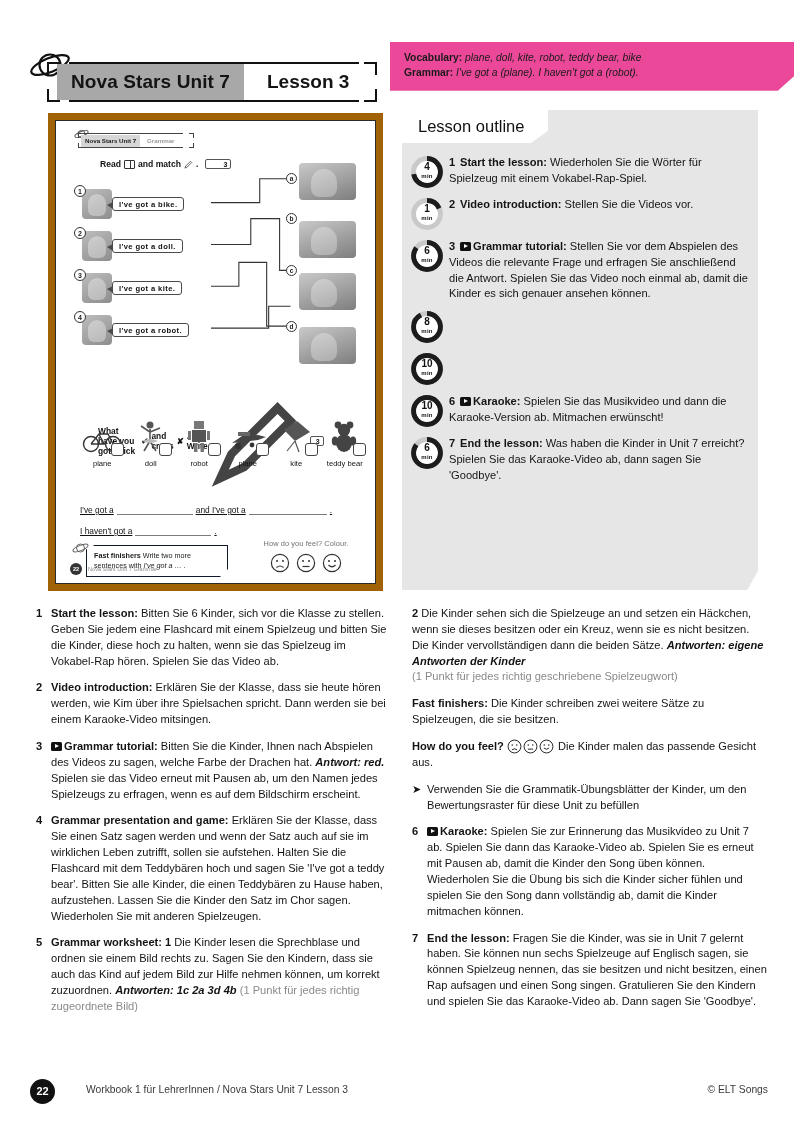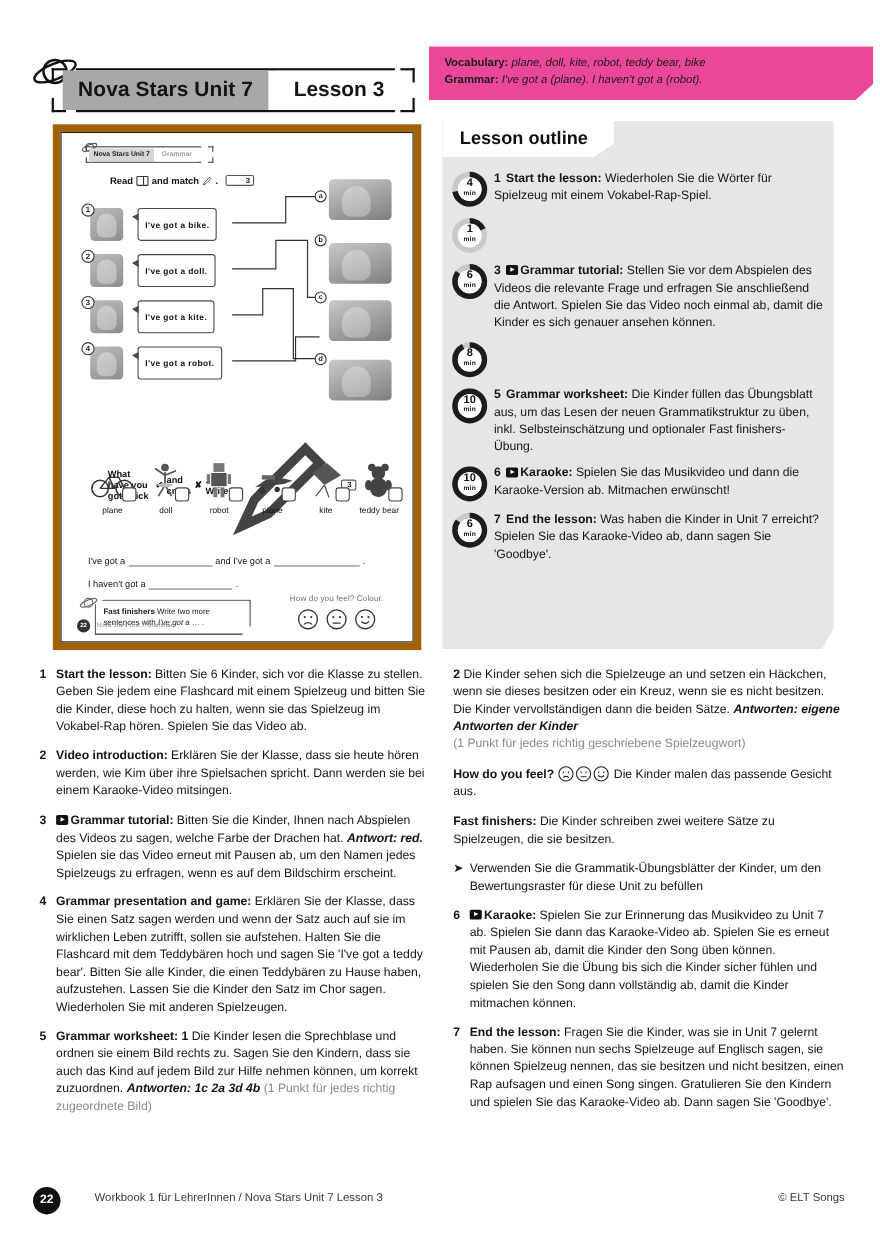--- a/index.html
+++ b/index.html
@@ -130,21 +130,21 @@
   .ws-face {
     width: 30px; height: 30px; border-radius: 4px;
     background: linear-gradient(150deg,#bdbdbd,#8d8d8d);
     position: relative; overflow:hidden;
   }
   .ws-face:after {
     content:""; position:absolute; left:6px; top:5px; width:18px; height:22px;
     border-radius: 9px 9px 6px 6px; background: rgba(255,255,255,.35);
   }
   .ws-bubble {
-    margin-left: 13px; height: 30px; padding: 0 6px;
+    margin-left: 0; height: 14px; padding: 0 6px;
     background:#fff; border:1px solid #4a4a4a; border-radius: 3px;
     display:flex; align-items:center; font-size:7.6px; font-weight:600; color:#111;
     position:relative; white-space: nowrap; letter-spacing: .4px;
   }
   .ws-bubble:before {
     content:""; position:absolute; left:-6px; top:4px;
     border-top: 3px solid transparent; border-bottom: 4px solid transparent;
     border-right: 6px solid #4a4a4a;
   }
   .ws-photo {
@@ -168,21 +168,21 @@
   }
   .toy-strip { position:absolute; left: 22px; top: 292px; width: 292px; display:flex; }
   .toy-cell { width: 48.5px; text-align:center; position:relative; }
   .toy-art { height: 40px; display:flex; align-items:flex-end; justify-content:center; }
   .toy-box {
     position:absolute; right: 3px; top: 30px;
     width: 13px; height: 13px; border:1.2px solid #444; border-radius: 3px; background:#fff;
   }
   .toy-label { font-size:7.6px; color:#111; margin-top: 6px; line-height:1.25; }
   .ws-lines { position:absolute; left: 24px; top: 384px; width: 280px; font-size:8.4px; color:#111; }
-  .ws-lines .ln { margin-bottom: 11px; display:flex; align-items:flex-end; gap:3px; white-space:nowrap; }
+  .ws-lines .ln { margin-bottom: 11px; display:flex; align-items:flex-end; gap:3px; white-space:nowrap;text-decoration:underline; }
   .blank { display:inline-block; border-bottom: 1px solid #7c7c7c; height: 9px; }
   .ff-bubble {
     position:absolute; left: 30px; top: 424px; width: 142px;
     padding: 5px 7px 6px 7px; font-size:7.2px; line-height:1.35;
     background:#fff; border:1px solid #0f172a;
     clip-path: polygon(0 14%, 6% 0, 100% 0, 100% 74%, 94% 100%, 0 100%);
   }
   .ff-bubble b { font-weight:bold; }
   .ff-bubble i { font-style: italic; }
   .ff-planet { position:absolute; left: 16px; top: 420px; width: 17px; height: 14px; }
@@ -200,21 +200,21 @@
   .outline-panel {
     position: absolute; left: 402px; top: 110px;
     width: 356px; height: 480px;
     background: #e6e6e6;
     clip-path: polygon(0 0, 100% 0, 100% 96%, 97% 100%, 0 100%);
   }
   .outline-tab {
     position: absolute; left: 0; top: 0;
     background: #ffffff; height: 33px; padding: 0 24px 0 16px;
     display:flex; align-items:center;
-    font-size: 16.5px; font-weight: bold; color:#111;
+    font-size: 16.5px; font-weight: normal; color:#111;
     clip-path: polygon(0 0, 100% 0, 100% 62%, 88% 100%, 0 100%);
   }
   .outline-list { position:absolute; left: 8px; top: 44px; right: 10px; }
   .ol-item { display:flex; margin-bottom: 7px; }
   .timer {
     width: 34px; height: 34px; flex: 0 0 34px; position: relative; margin-right: 5px; margin-top: 1px;
   }
   .timer svg { position:absolute; left:0; top:0; }
   .timer .tnum {
     position:absolute; left:0; right:0; top: 7px;
@@ -532,20 +532,21 @@
       <div class="ol-item">
         <div class="timer">
           <svg width="34" height="34" viewBox="0 0 34 34">
             <circle cx="17" cy="17" r="13.4" fill="#fff" stroke="#c9c9c9" stroke-width="5"></circle>
             <circle cx="17" cy="17" r="13.4" fill="none" stroke="#1c1c1c" stroke-width="5" stroke-dasharray="15.16 69.04" transform="rotate(-90 17 17)" stroke-linecap="butt"></circle>
             <circle cx="17" cy="17" r="10.6" fill="#fff"></circle>
           </svg>
           <div class="tnum">1</div>
           <div class="tmin">min</div>
         </div>
+        <div class="ol-body"><span class="ol-idx">2</span><span class="ol-title">Video introduction:</span><span> Stellen Sie die Videos vor.</span></div>
       </div>
       <div class="ol-item">
         <div class="timer">
           <svg width="34" height="34" viewBox="0 0 34 34">
             <circle cx="17" cy="17" r="13.4" fill="#fff" stroke="#c9c9c9" stroke-width="5"></circle>
             <circle cx="17" cy="17" r="13.4" fill="none" stroke="#1c1c1c" stroke-width="5" stroke-dasharray="71.57 12.63" transform="rotate(-90 17 17)" stroke-linecap="butt"></circle>
             <circle cx="17" cy="17" r="10.6" fill="#fff"></circle>
           </svg>
           <div class="tnum">6</div>
           <div class="tmin">min</div>
@@ -566,21 +567,20 @@
       <div class="ol-item">
         <div class="timer">
           <svg width="34" height="34" viewBox="0 0 34 34">
             <circle cx="17" cy="17" r="13.4" fill="#fff" stroke="#c9c9c9" stroke-width="5"></circle>
             <circle cx="17" cy="17" r="13.4" fill="none" stroke="#1c1c1c" stroke-width="5" stroke-dasharray="84.19 0.00" transform="rotate(-90 17 17)" stroke-linecap="butt"></circle>
             <circle cx="17" cy="17" r="10.6" fill="#fff"></circle>
           </svg>
           <div class="tnum">10</div>
           <div class="tmin">min</div>
         </div>
-        <div class="ol-body"><span class="ol-idx">5</span><span class="ol-title">Grammar worksheet:</span><span> Die Kinder füllen das Übungsblatt aus, um das Lesen der neuen Grammatikstruktur zu üben, inkl. Selbsteinschätzung und optionaler Fast finishers-Übung.</span></div>
       </div>
       <div class="ol-item">
         <div class="timer">
           <svg width="34" height="34" viewBox="0 0 34 34">
             <circle cx="17" cy="17" r="13.4" fill="#fff" stroke="#c9c9c9" stroke-width="5"></circle>
             <circle cx="17" cy="17" r="13.4" fill="none" stroke="#1c1c1c" stroke-width="5" stroke-dasharray="84.19 0.00" transform="rotate(-90 17 17)" stroke-linecap="butt"></circle>
             <circle cx="17" cy="17" r="10.6" fill="#fff"></circle>
           </svg>
           <div class="tnum">10</div>
           <div class="tmin">min</div>
@@ -621,42 +621,42 @@
         <div class="ptxt"><b>Grammar presentation and game:</b><span> Erklären Sie der Klasse, dass Sie einen Satz sagen werden und wenn der Satz auch auf sie im wirklichen Leben zutrifft, sollen sie aufstehen. Halten Sie die Flashcard mit dem Teddybären hoch und sagen Sie 'I've got a teddy bear'. Bitten Sie alle Kinder, die einen Teddybären zu Hause haben, aufzustehen. Lassen Sie die Kinder den Satz im Chor sagen. Wiederholen Sie mit anderen Spielzeugen.</span></div>
       </div>
       <div class="para">
         <div class="pnum">5</div>
         <div class="ptxt"><b>Grammar worksheet:</b> <b>1</b><span> Die Kinder lesen die Sprechblase und ordnen sie einem Bild rechts zu. Sagen Sie den Kindern, dass sie auch das Kind auf jedem Bild zur Hilfe nehmen können, um korrekt zuzuordnen.  </span><span class="bi">Antworten: 1c 2a 3d 4b</span><span class="muted"> (1 Punkt für jedes richtig zugeordnete Bild)</span></div>
       </div>
     </div>
   <div class="col right" id="right-col">
       <div class="para noindent">
         <div class="ptxt"><b>2</b><span> Die Kinder sehen sich die Spielzeuge an und setzen ein Häckchen, wenn sie dieses besitzen oder ein Kreuz, wenn sie es nicht besitzen. Die Kinder vervollständigen dann die beiden Sätze. </span><span class="bi">Antworten: eigene Antworten der Kinder</span><br><span class="muted">(1 Punkt für jedes richtig geschriebene Spielzeugwort)</span></div>
+      </div>
+      <div class="para noindent">
+        <div class="ptxt"><b>Fast finishers:</b><span> Die Kinder schreiben zwei weitere Sätze zu Spielzeugen, die sie besitzen.</span></div>
       </div>
       <div class="para noindent">
         <div class="ptxt"><b>How do you feel?</b> <svg class="smiley" width="15" height="15" viewBox="0 0 20 20">
             <circle cx="10" cy="10" r="8.6" fill="none" stroke="#222" stroke-width="1.3"></circle>
             <circle cx="7" cy="8" r="1" fill="#222"></circle>
             <circle cx="13" cy="8" r="1" fill="#222"></circle>
             <path d="M6.5 14.5 Q10 11.5 13.5 14.5" fill="none" stroke="#222" stroke-width="1.3"></path>
           </svg><svg class="smiley" width="15" height="15" viewBox="0 0 20 20">
             <circle cx="10" cy="10" r="8.6" fill="none" stroke="#222" stroke-width="1.3"></circle>
             <circle cx="7" cy="8" r="1" fill="#222"></circle>
             <circle cx="13" cy="8" r="1" fill="#222"></circle>
             <path d="M6.5 13.5 L13.5 13.5" fill="none" stroke="#222" stroke-width="1.3"></path>
           </svg><svg class="smiley" width="15" height="15" viewBox="0 0 20 20">
             <circle cx="10" cy="10" r="8.6" fill="none" stroke="#222" stroke-width="1.3"></circle>
             <circle cx="7" cy="8" r="1" fill="#222"></circle>
             <circle cx="13" cy="8" r="1" fill="#222"></circle>
             <path d="M6.5 12 Q10 15.5 13.5 12" fill="none" stroke="#222" stroke-width="1.3"></path>
           </svg><span> Die Kinder malen das passende Gesicht aus.</span></div>
       </div>
-      <div class="para noindent">
-        <div class="ptxt"><b>Fast finishers:</b><span> Die Kinder schreiben zwei weitere Sätze zu Spielzeugen, die sie besitzen.</span></div>
-      </div>
       <div class="arrow-item">
         <div class="arrow-glyph">➤</div>
         <div class="ptxt">Verwenden Sie die Grammatik-Übungsblätter der Kinder, um den Bewertungsraster für diese Unit zu befüllen</div>
       </div>
       <div class="para">
         <div class="pnum">6</div>
         <div class="ptxt"><span class="vidicon"></span><b>Karaoke:</b><span> Spielen Sie zur Erinnerung das Musikvideo zu Unit 7 ab. Spielen Sie dann das Karaoke-Video ab. Spielen Sie es erneut mit Pausen ab, damit die Kinder den Song üben können. Wiederholen Sie die Übung bis sich die Kinder sicher fühlen und spielen Sie den Song dann vollständig ab, damit die Kinder mitmachen können.</span></div>
       </div>
       <div class="para">
         <div class="pnum">7</div>

